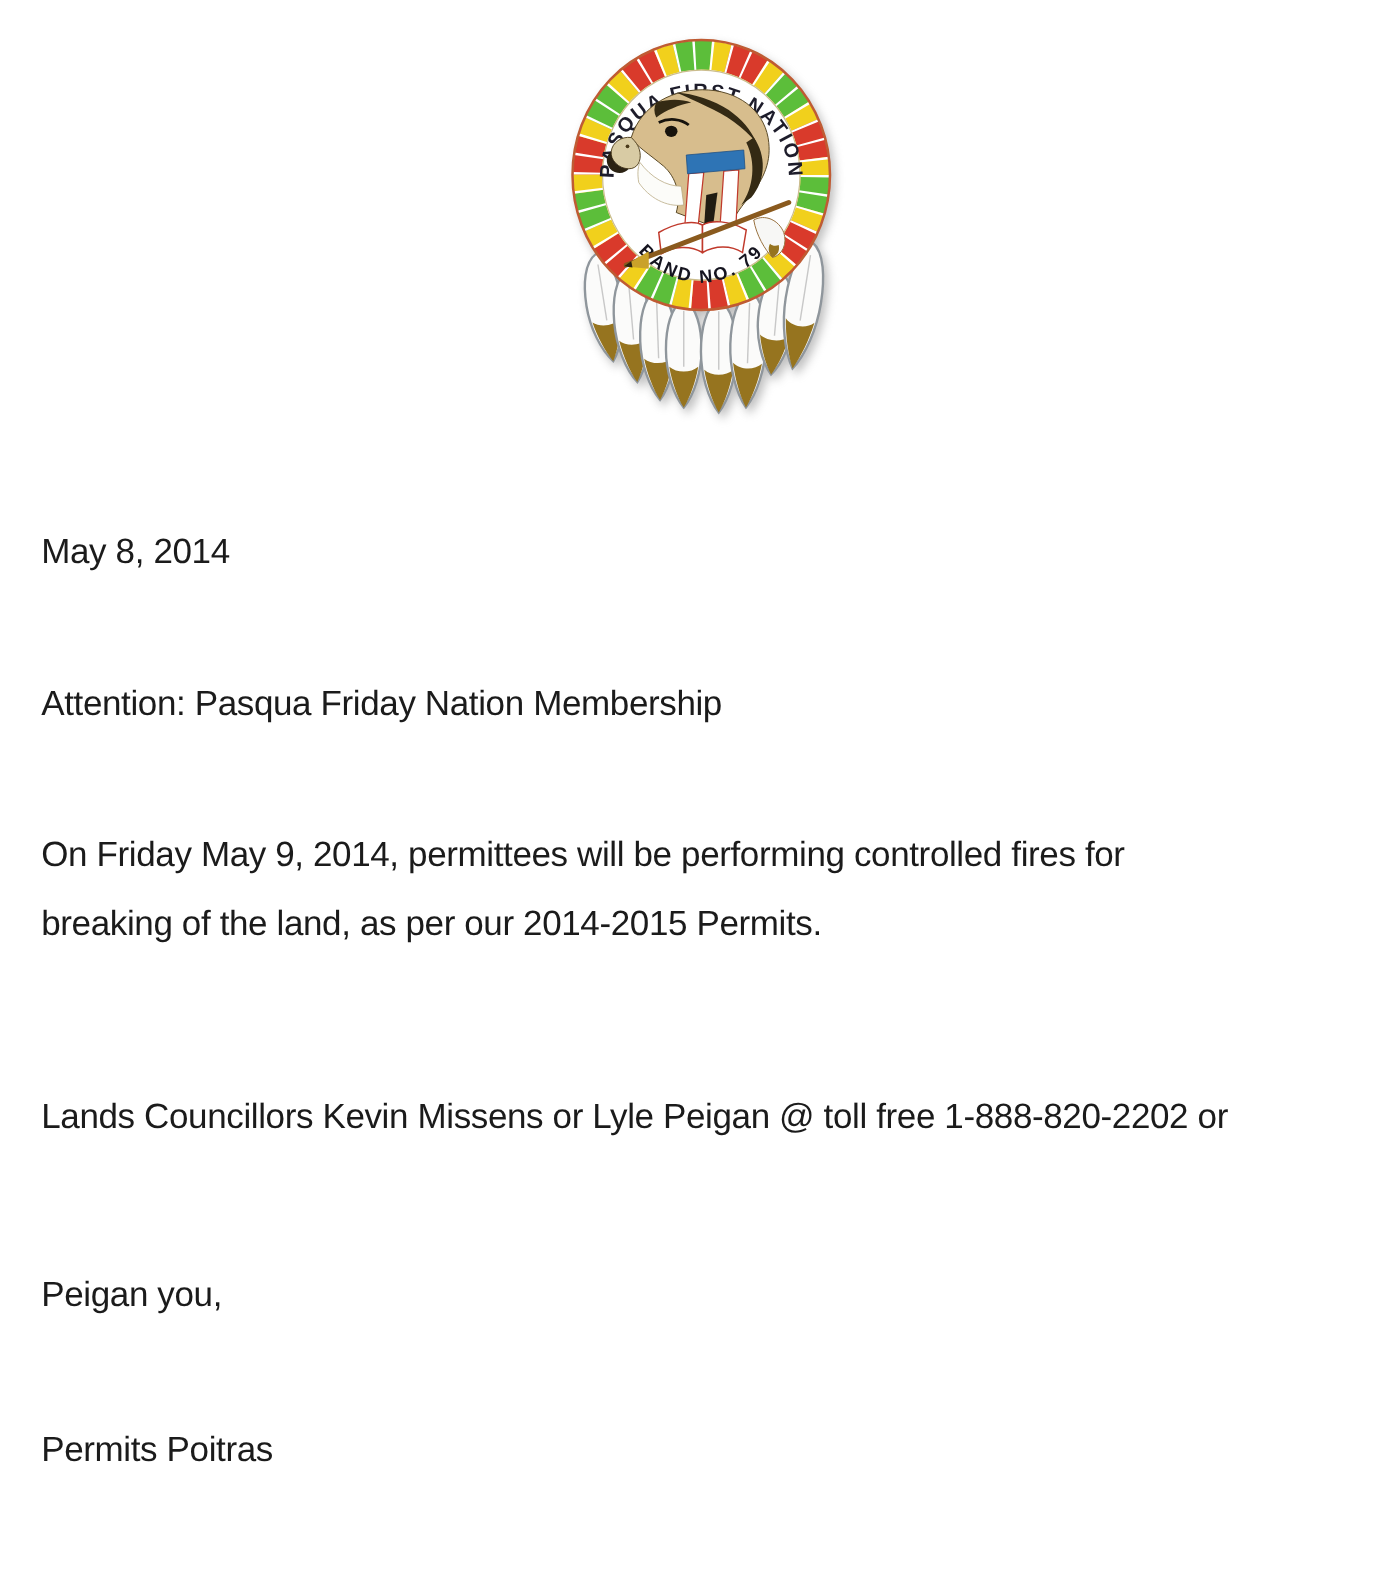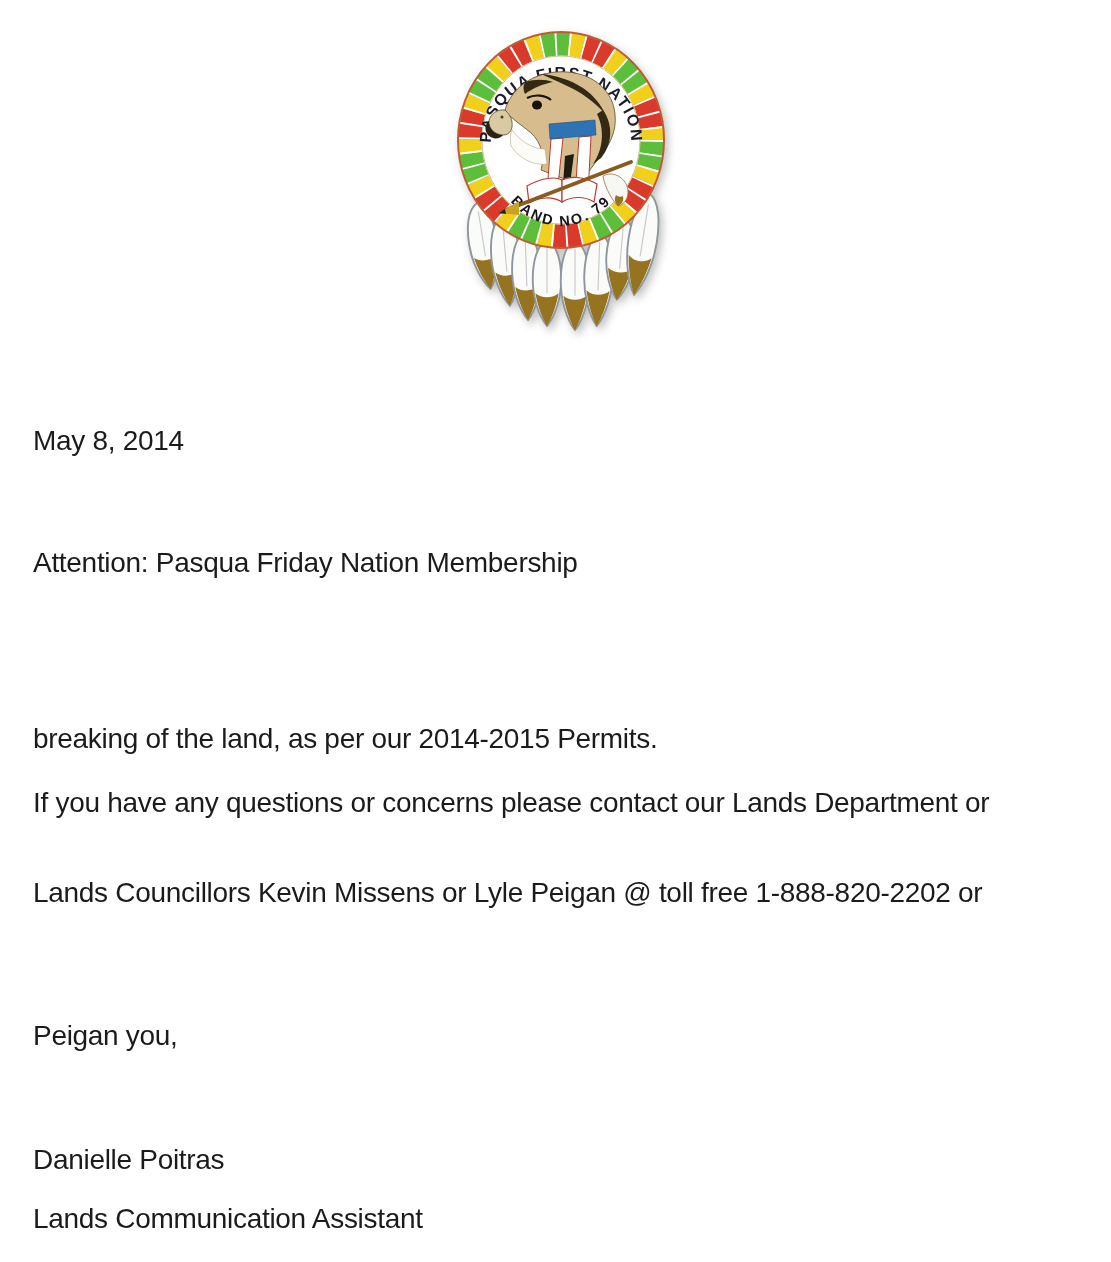--- a/index.html
+++ b/index.html
@@ -137,23 +137,22 @@
         <path d="M 148 158 C 157 153 168 158 172 168 C 175 177 171 186 163 188 C 157 182 150 170 148 158 Z" fill="#f7f7f5" stroke="#98713f" stroke-width="0.8"></path>
         <path d="M 168 178 C 169 183 167 186 163 188 C 160 185 159 181 161 177 C 163 179 166 179 168 178 Z" fill="#96741f"></path>
       </g>
     </svg>
   </div>
 
   <div class="line l-date">May 8, 2014</div>
 
   <div class="line l-attention">Attention: Pasqua Friday Nation Membership</div>
 
+  <div class="line l-p1a">On Friday May 9, 2014, permittees will be performing controlled fires for</div>
   <div class="line l-p1b">breaking of the land, as per our 2014-2015 Permits.</div>
 
-  <div class="line l-p2a">If you have any questions or concerns please contact our Lands Department or</div>
   <div class="line l-p2b">Lands Councillors Kevin Missens or Lyle Peigan @ toll free 1-888-820-2202 or</div>
 
   <div class="line l-thanks">Peigan you,</div>
 
-  <div class="line l-name">Danielle Poitras</div>
-  <div class="line l-title">Lands Communication Assistant</div>
+  <div class="line l-name">Permits Poitras</div>
 
 </div>
 
 </body></html>

